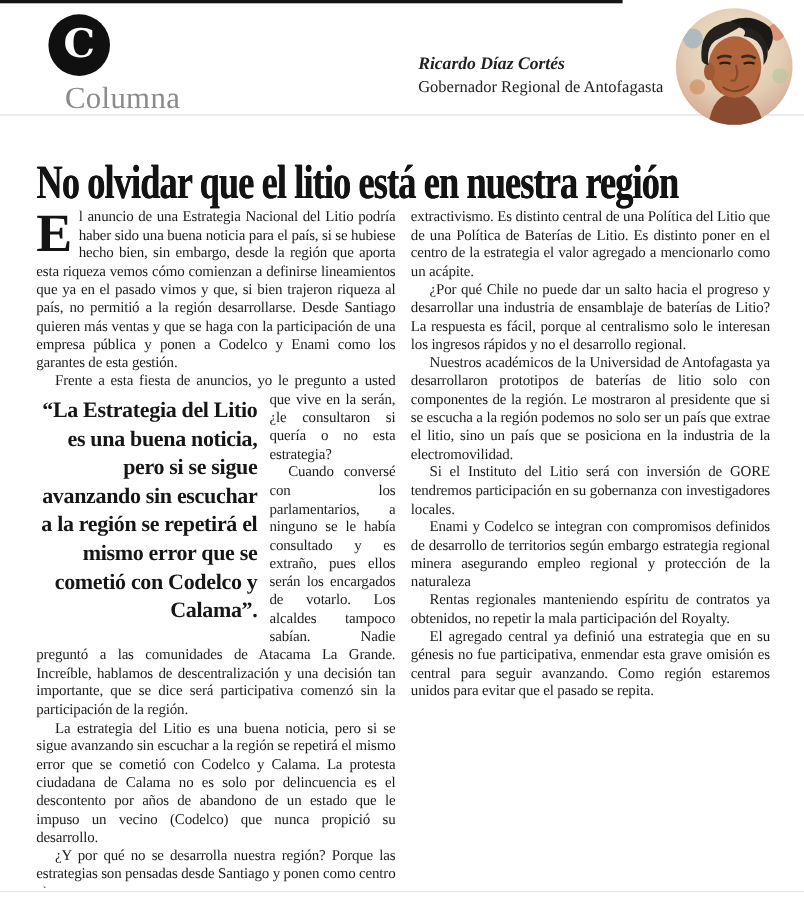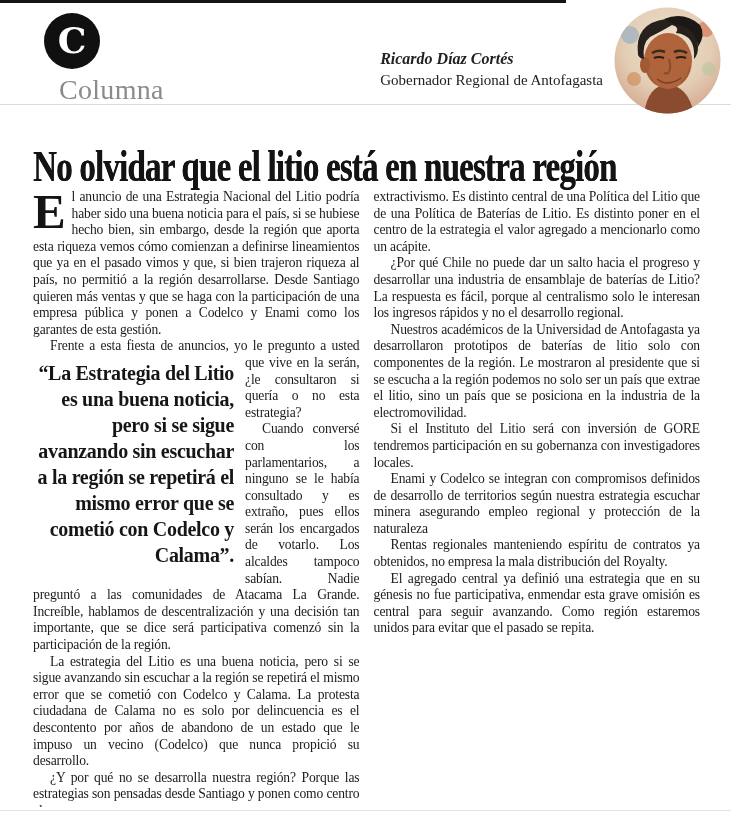--- a/index.html
+++ b/index.html
@@ -154,21 +154,21 @@
 
       <p class="indent">La estrategia del Litio es una buena noticia, pero si se sigue avanzando sin escuchar a la región se repetirá el mismo error que se cometió con Codelco y Calama. La protesta ciudadana de Calama no es solo por delincuencia es el descontento por años de abandono de un estado que le impuso un vecino (Codelco) que nunca propició su desarrollo.</p>
       <p class="indent">¿Y por qué no se desarrolla nuestra región? Porque las estrategias son pensadas desde Santiago y ponen como centro el</p>
     </div>
 
     <div class="col">
       <p>extractivismo. Es distinto central de una Política del Litio que de una Política de Baterías de Litio. Es distinto poner en el centro de la estrategia el valor agregado a mencionarlo como un acápite.</p>
       <p class="indent">¿Por qué Chile no puede dar un salto hacia el progreso y desarrollar una industria de ensamblaje de baterías de Litio? La respuesta es fácil, porque al centralismo solo le interesan los ingresos rápidos y no el desarrollo regional.</p>
       <p class="indent">Nuestros académicos de la Universidad de Antofagasta ya desarrollaron prototipos de baterías de litio solo con componentes de la región. Le mostraron al presidente que si se escucha a la región podemos no solo ser un país que extrae el litio, sino un país que se posiciona en la industria de la electromovilidad.</p>
       <p class="indent">Si el Instituto del Litio será con inversión de GORE tendremos participación en su gobernanza con investigadores locales.</p>
-      <p class="indent">Enami y Codelco se integran con compromisos definidos de desarrollo de territorios según nuestra estrategia escuchar minera asegurando empleo regional y protección de la naturaleza</p>
-      <p class="indent">Rentas regionales manteniendo espíritu de contratos ya obtenidos, no empresa la mala distribución del Royalty.</p>
+      <p class="indent">Enami y Codelco se integran con compromisos definidos de desarrollo de territorios según embargo estrategia regional minera asegurando empleo regional y protección de la naturaleza</p>
+      <p class="indent">Rentas regionales manteniendo espíritu de contratos ya obtenidos, no repetir la mala participación del Royalty.</p>
       <p class="indent">El agregado central ya definió una estrategia que en su génesis no fue participativa, enmendar esta grave omisión es central para seguir avanzando. Como región estaremos unidos para evitar que el pasado se repita.</p>
     </div>
 
   </div>
 
   <div id="rule-bottom"></div>
 </div>
 
 </body></html>

